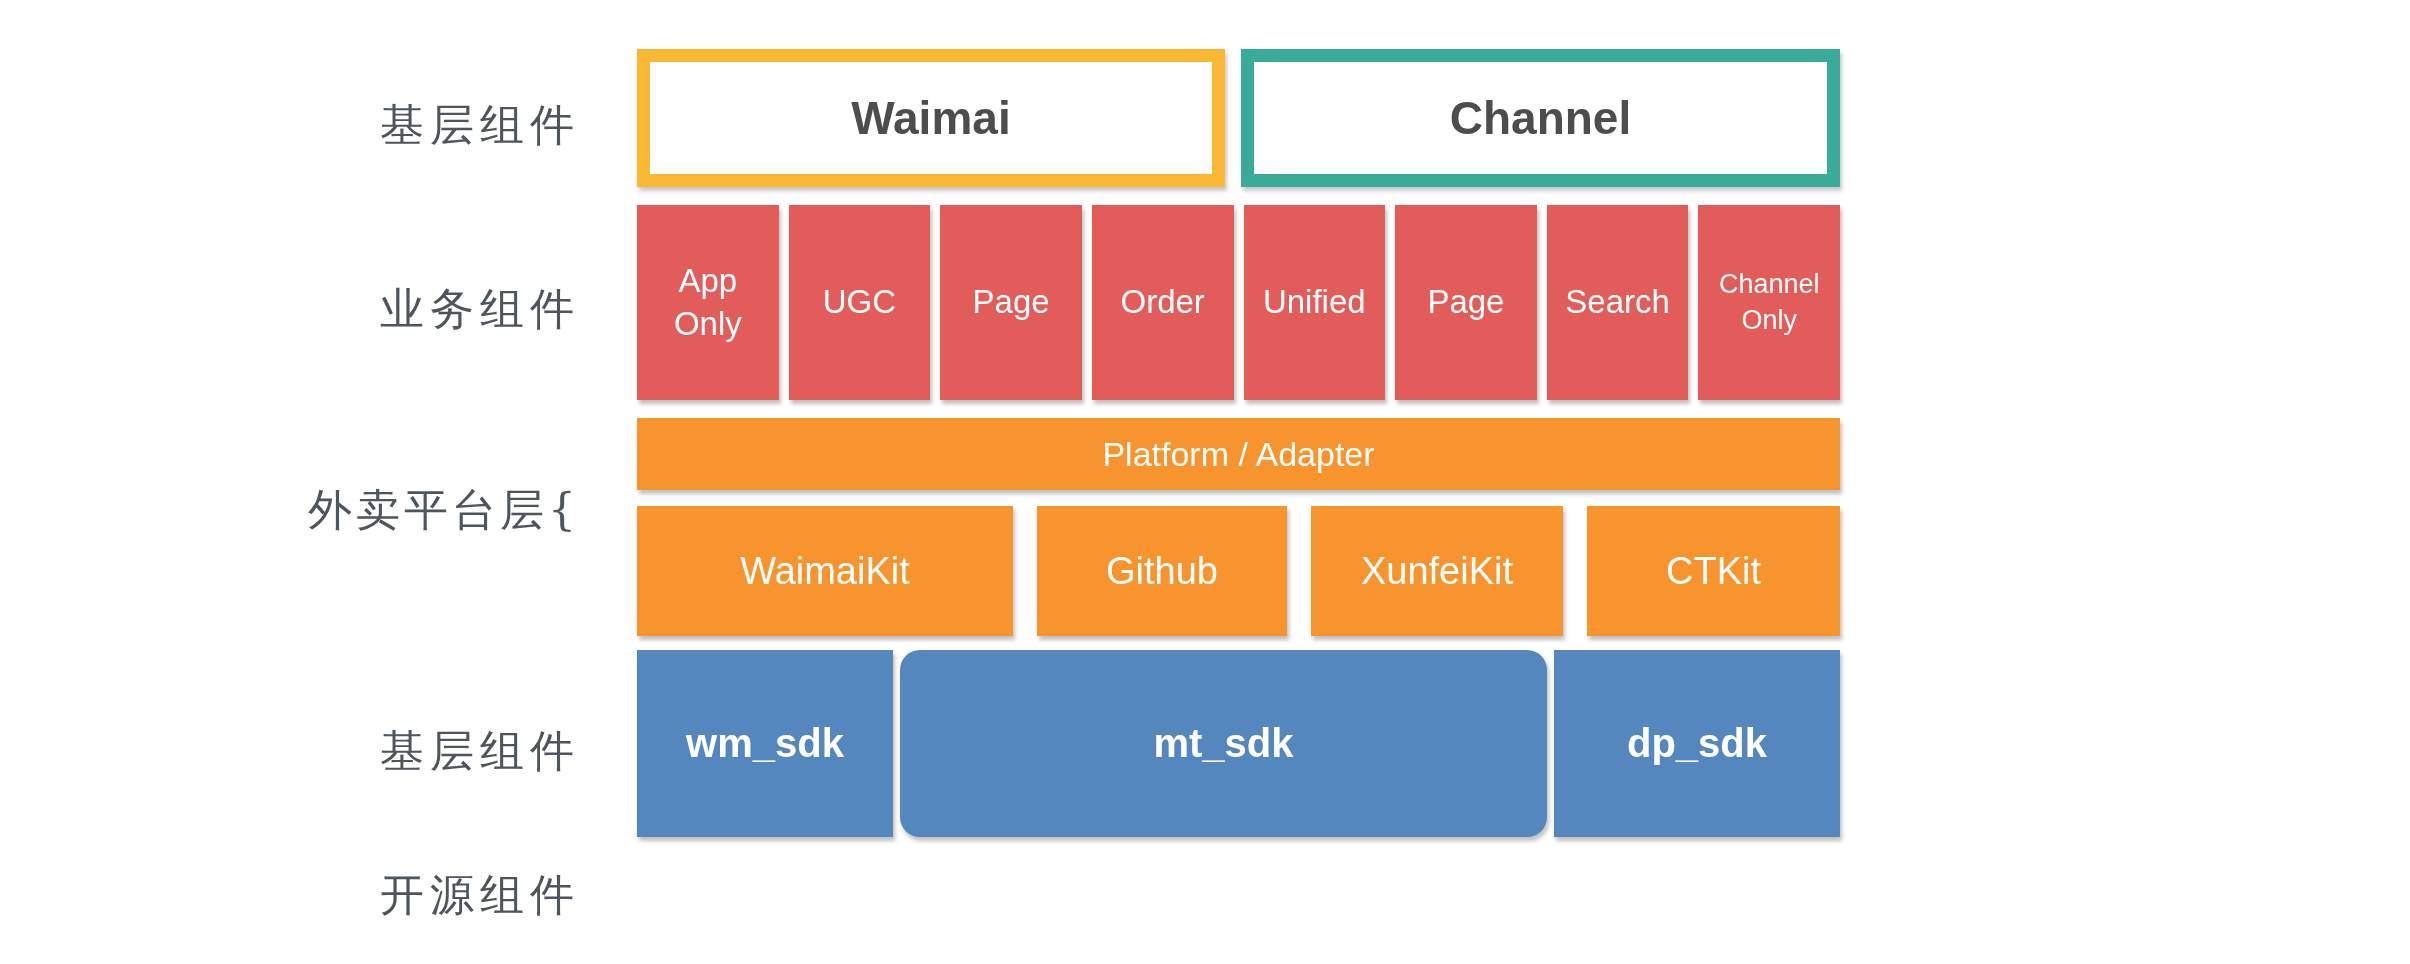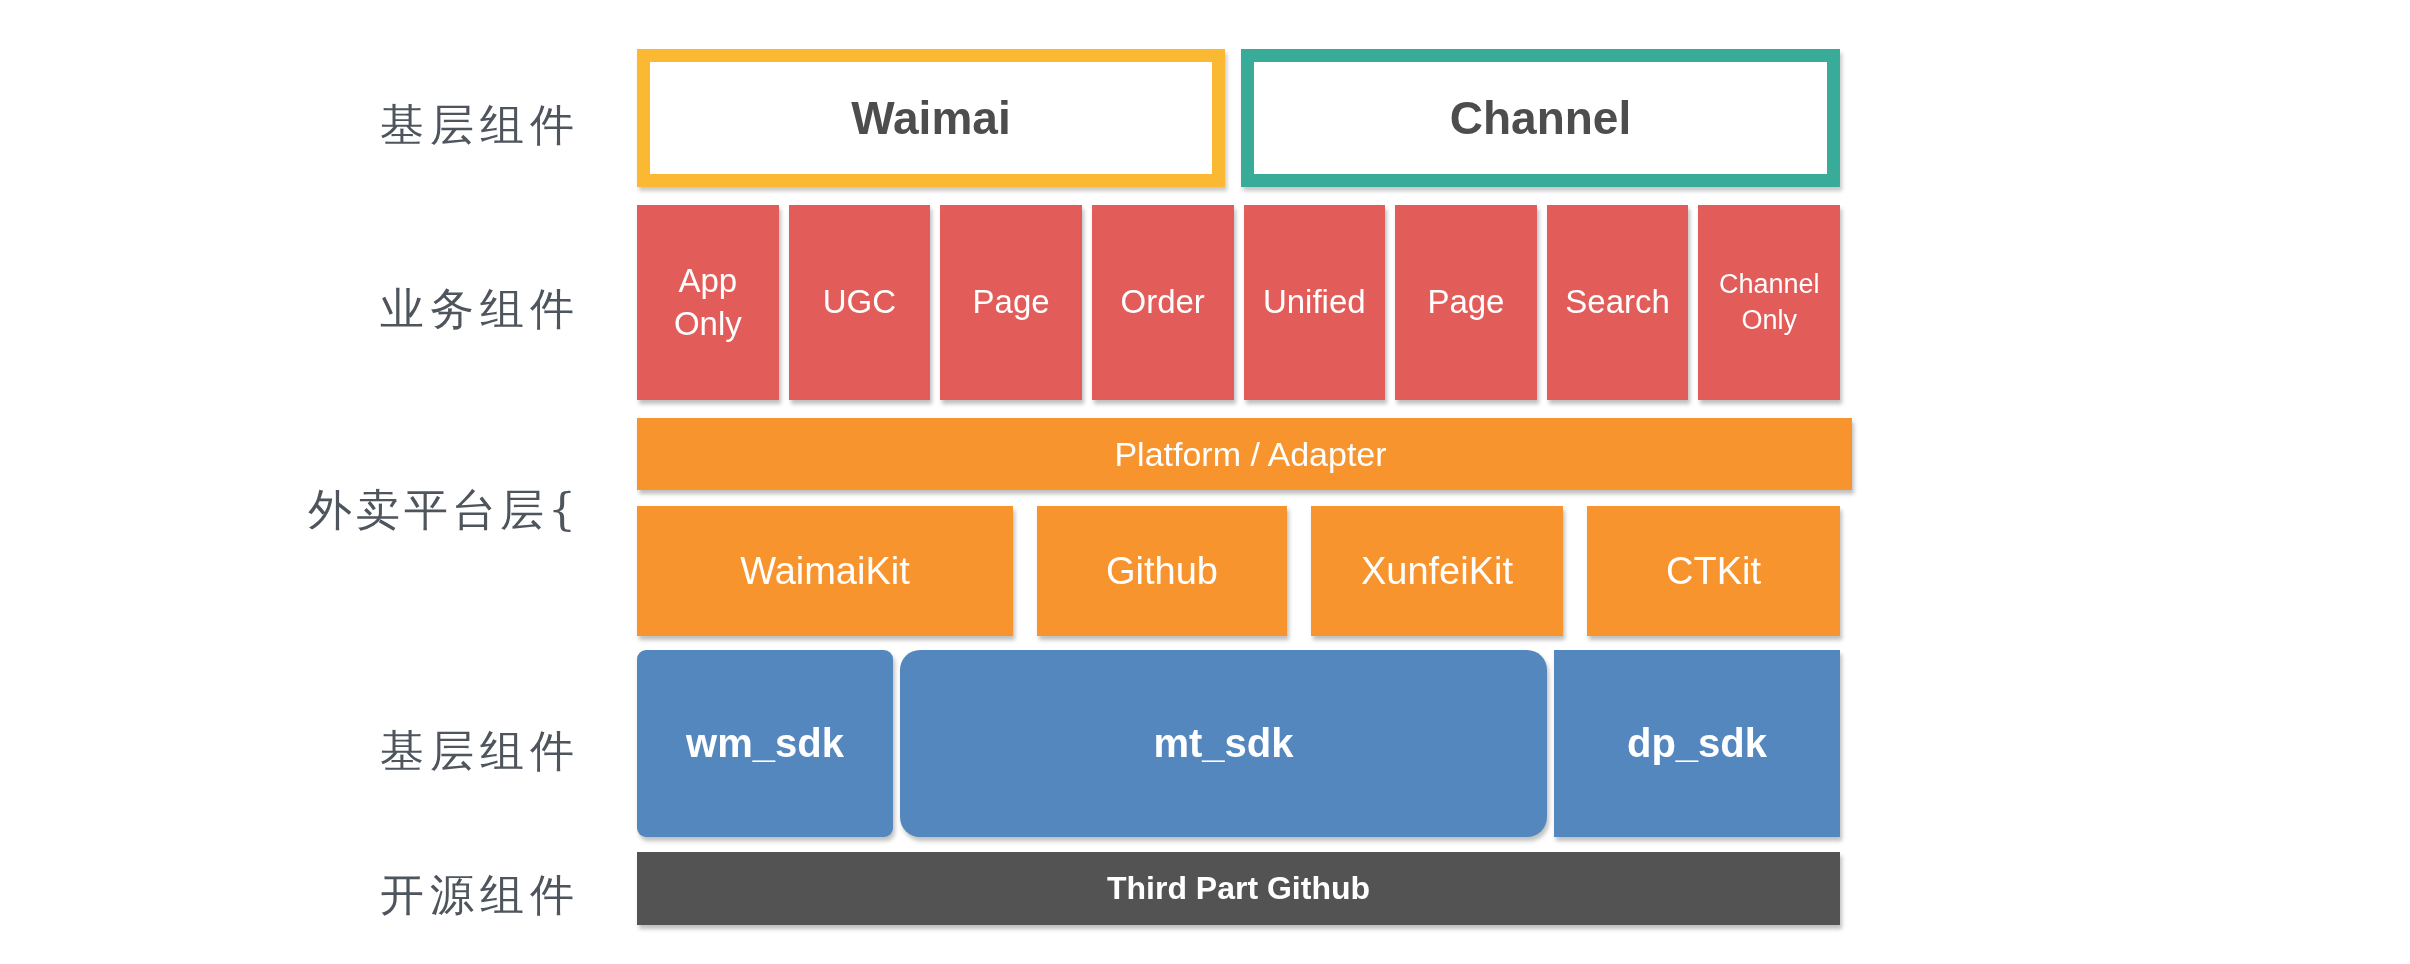--- a/index.html
+++ b/index.html
@@ -35,38 +35,38 @@
   .biz-box{flex:1 1 0;background:#E25C5A;color:#ffffff;
            display:flex;align-items:center;justify-content:center;text-align:center;
            font-size:33px;line-height:1.3;padding:0 6px;box-sizing:border-box;
            box-shadow:2px 4px 4px rgba(0,0,0,0.25);}
   .biz-box.small{font-size:27px;}
 
   
   .platform-bar{top:418px;height:72px;background:#F8942D;color:#ffffff;
                 display:flex;align-items:center;justify-content:center;
                 font-size:34px;font-weight:500;
-                box-shadow:2px 4px 4px rgba(0,0,0,0.25);padding-left:12px;}
+                box-shadow:2px 4px 4px rgba(0,0,0,0.25);}
 
   
   .kits-row{top:506px;height:130px;justify-content:space-between;gap:12px;}
   .kit-box{background:#F8942D;color:#ffffff;height:100%;
            display:flex;align-items:center;justify-content:center;
            font-size:38px;box-shadow:2px 4px 4px rgba(0,0,0,0.25);}
   .kit-0{width:376px;}
   .kit-1{width:250px;}
   .kit-2{width:252px;}
   .kit-3{width:253px;}
 
   
   .sdk-row{top:650px;height:187px;justify-content:space-between;}
   .sdk-box{background:#5587BF;color:#ffffff;height:100%;
            display:flex;align-items:center;justify-content:center;
            font-size:40px;font-weight:600;box-shadow:2px 4px 4px rgba(0,0,0,0.25);}
-  .sdk-0{width:256px;border-radius:9px;}
+  .sdk-0{width:256px;}
   .sdk-1{width:647px;border-radius:20px;}
   .sdk-2{width:286px;}
 
   
   .github-bar{top:852px;height:73px;background:#535353;color:#ffffff;
               display:flex;align-items:center;justify-content:center;
               font-size:32px;font-weight:700;
               box-shadow:2px 4px 4px rgba(0,0,0,0.25);}
 </style>
 </head>
@@ -112,18 +112,15 @@
       <div class="kit-box kit-2">XunfeiKit</div>
       <div class="kit-box kit-3">CTKit</div>
     </div>
 
     <div class="row sdk-row">
       <div class="sdk-box sdk-0">wm_sdk</div>
       <div class="sdk-box sdk-1">mt_sdk</div>
       <div class="sdk-box sdk-2">dp_sdk</div>
     </div>
 
-    <div class="row github-bar">
-      <span>Third Part Github</span>
-    </div>
 
   </div>
 </div>
 
 </body></html>

